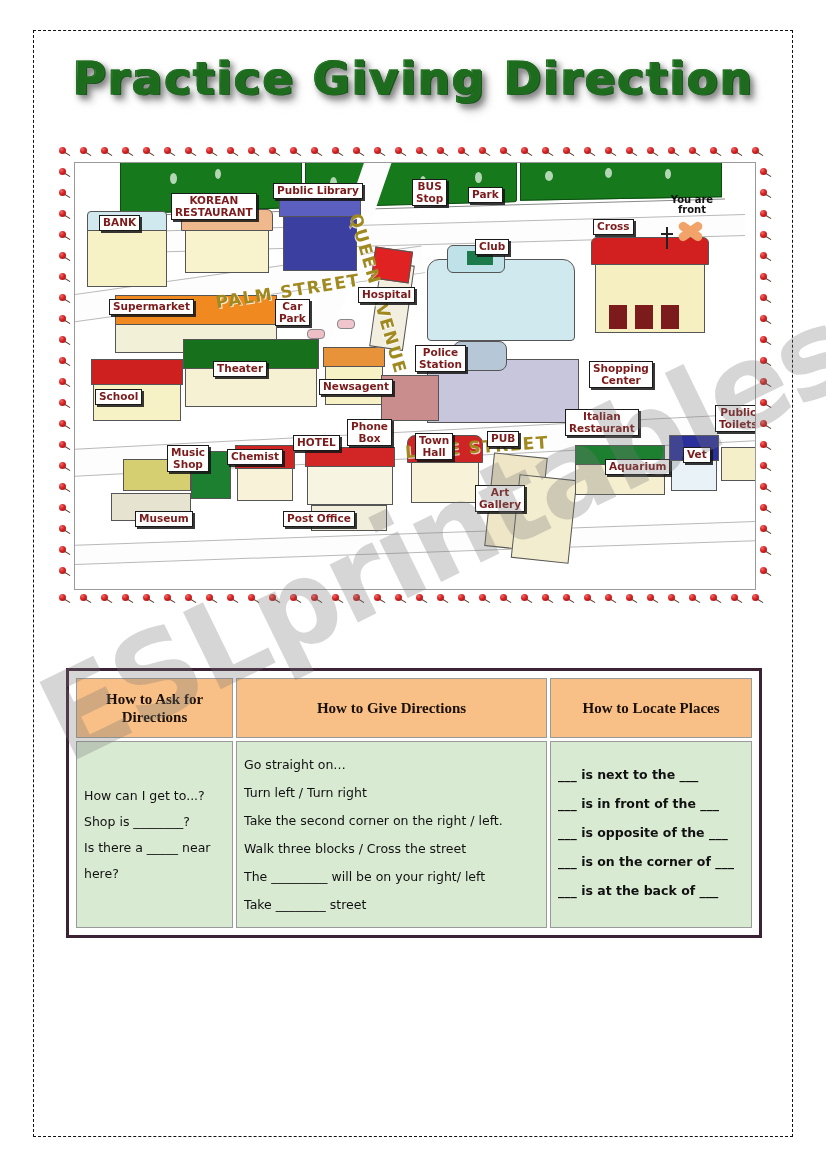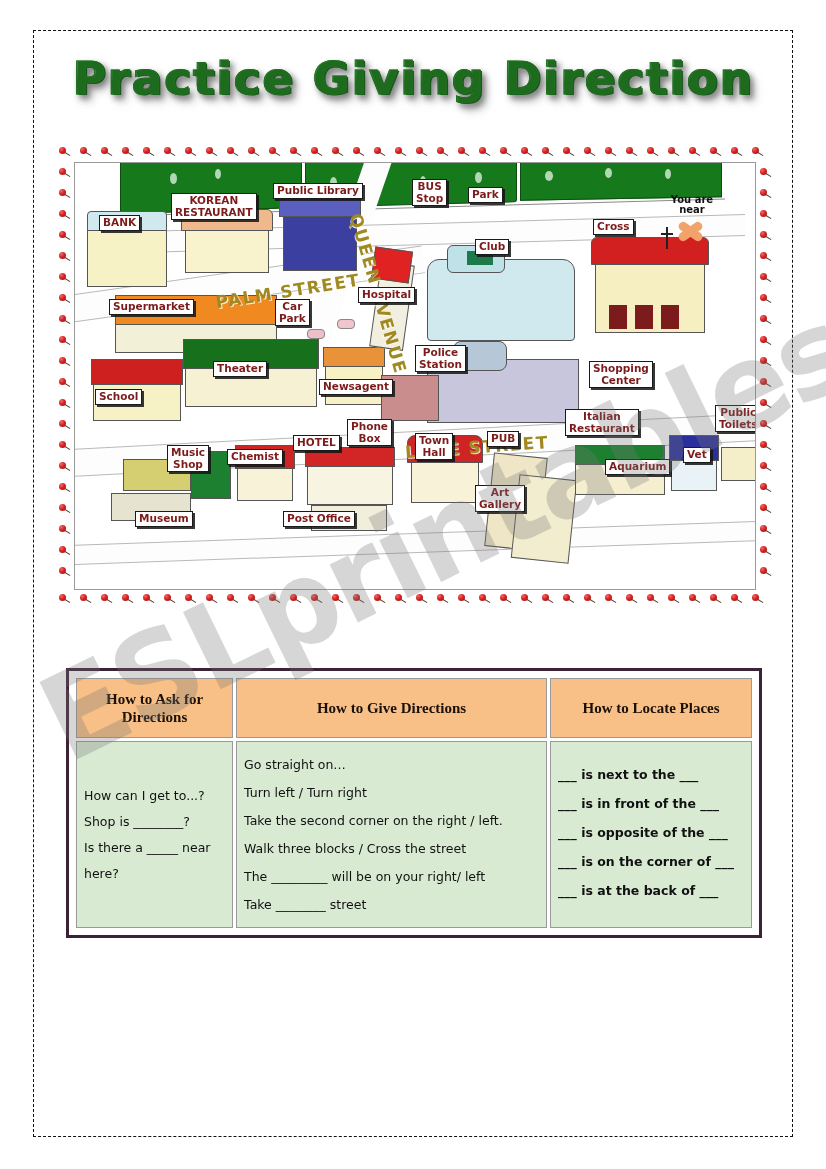--- a/index.html
+++ b/index.html
@@ -838,21 +838,21 @@
 
     <div id="cross-icon" style="left:586px; top:64px;">
       <div class="cross-v"></div>
       <div class="cross-h"></div>
     </div>
     <div id="x-marker" style="left:600px; top:54px;">
       <div class="x-bar" style="transform:rotate(35deg);"></div>
       <div class="x-bar" style="transform:rotate(-35deg);"></div>
     </div>
     <div id="you-are-here" style="left:592px; top:32px; width:50px;">You are
-near</div>
+front</div>
 
   </div>
 </div>
 
 <div id="watermark">ESLprintables.com</div>
 
 <div id="table-wrap">
   <table id="tbl">
     <thead>
       <tr>

